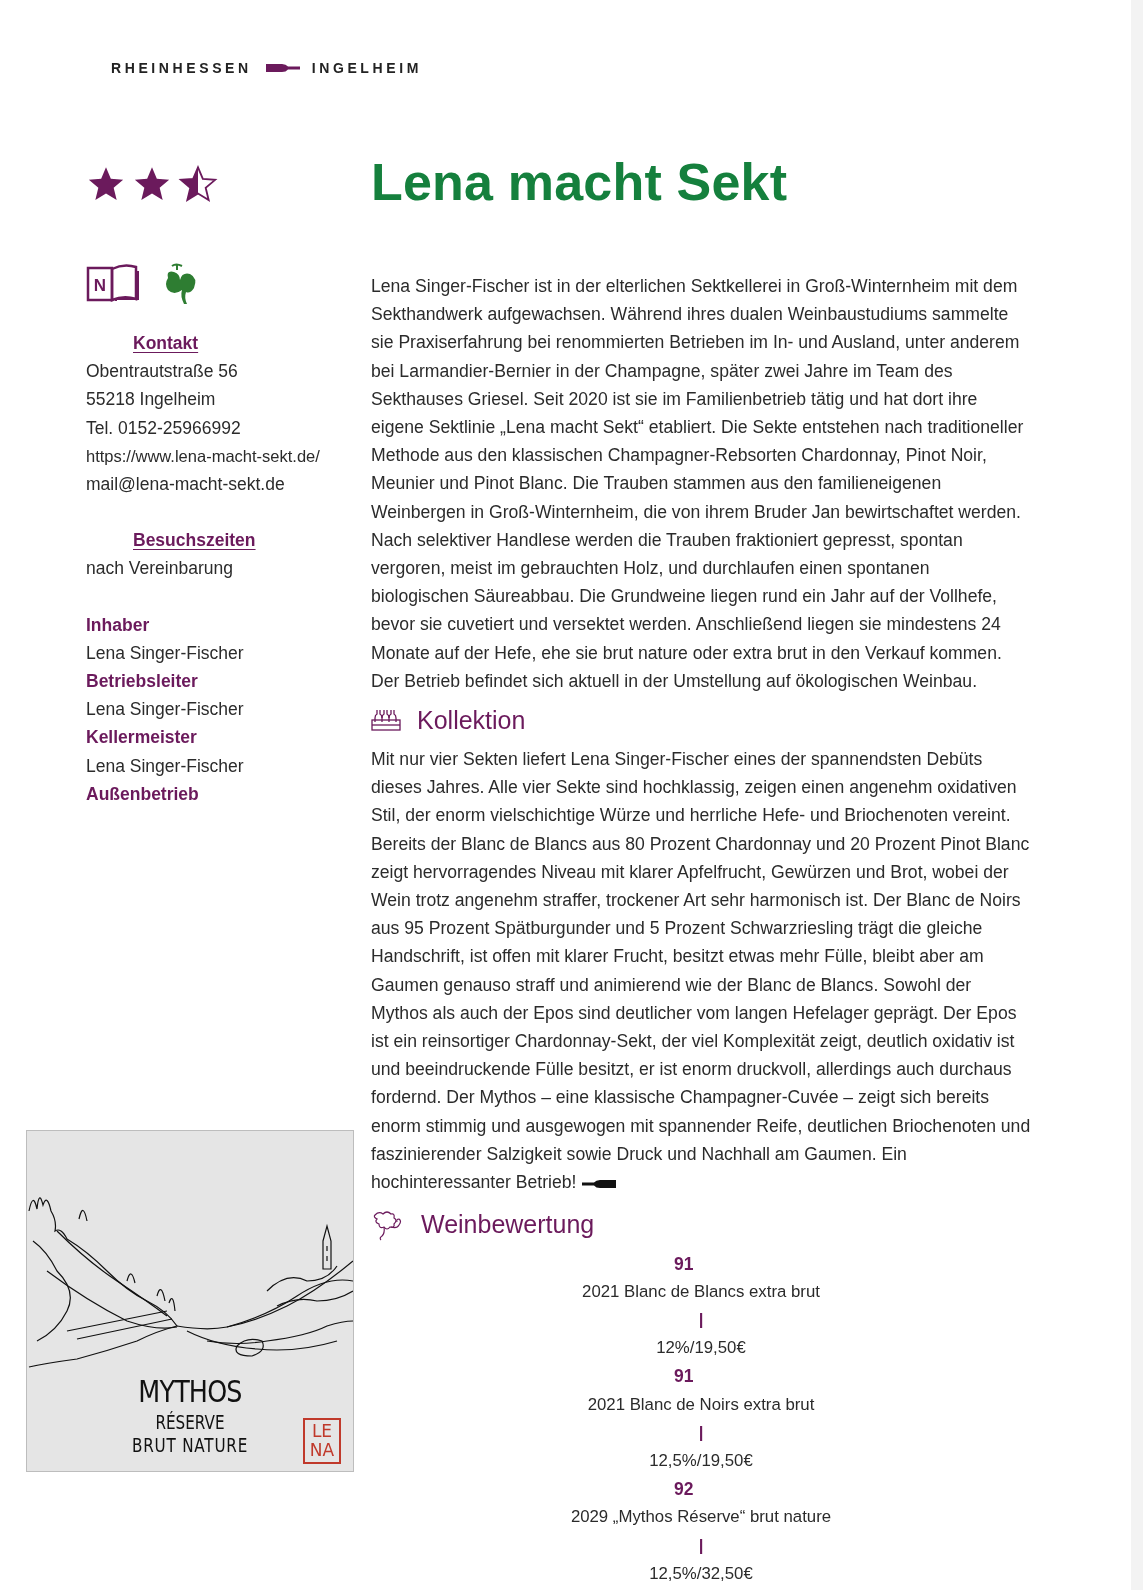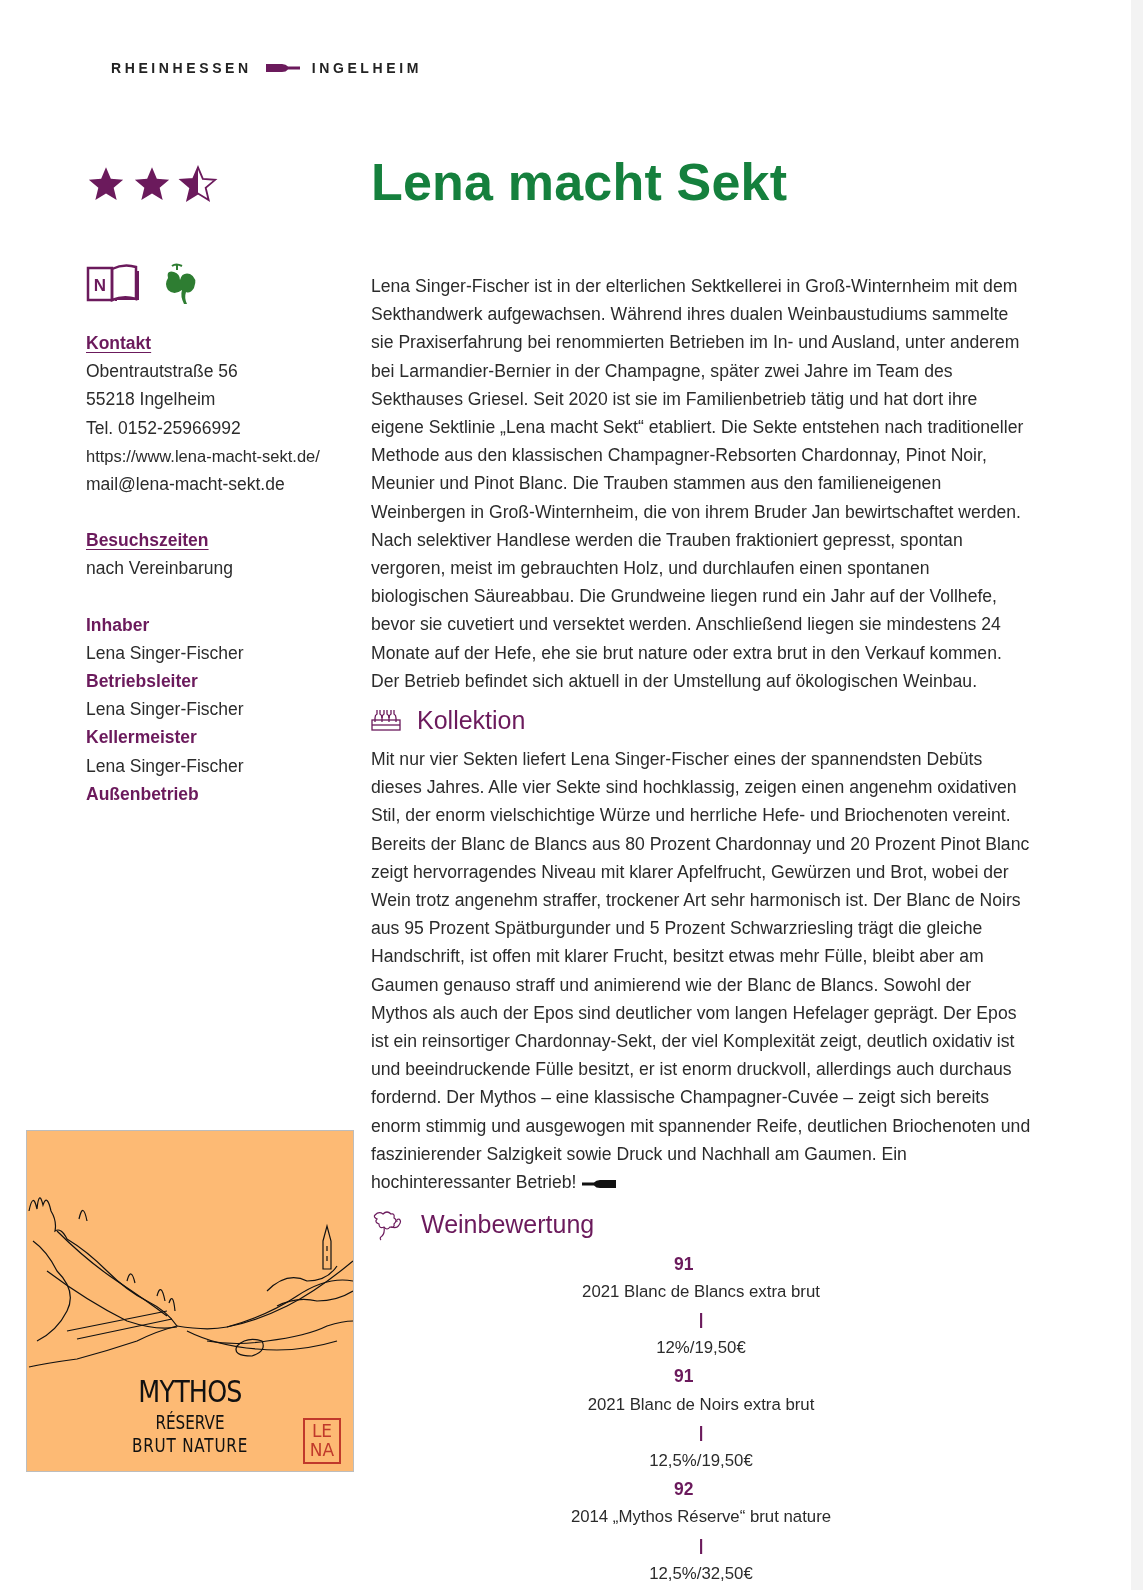--- a/index.html
+++ b/index.html
@@ -8,34 +8,34 @@
   .breadcrumb { position:absolute; left:87px; top:60px; display:flex; align-items:center;
                 font-size:14px; letter-spacing:3.6px; font-weight:700; color:#222;padding-left:24px; }
   .breadcrumb .bottle { margin:0 12px 0 14px; display:inline-block; }
   .stars { position:absolute; left:86px; top:164px; display:flex; gap:6px; }
   .stars svg { width:40px; height:40px; }
   .title { position:absolute; left:371px; top:152px; margin:0; font-size:52px; font-weight:700;
            color:#15803d; letter-spacing:0.2px; }
   .badges { position:absolute; left:86px; top:262px; display:flex; gap:20px; align-items:center; }
   .sidebar { position:absolute; left:86px; top:329px; width:280px; font-size:17.5px; line-height:28.2px; }
   .sidebar .head { color:#6b1a5c; font-weight:700; }
-  .sidebar .head.ul { text-decoration:underline; text-underline-offset:3px; }
+  .sidebar .head.ul { text-decoration:underline; text-underline-offset:3px;margin-left:47px; }
   .sidebar .val { color:#2b2b2b; }
   .sidebar .small { font-size:16.5px; }
   .sidebar .gap { height:28px; }
   .main { position:absolute; left:371px; top:272px; width:660px; font-size:17.6px; line-height:28.2px; color:#2b2b2b; }
   .main p { margin:0; text-align:left; }
   .section-head { display:flex; align-items:center; gap:16px; color:#6b1a5c; font-weight:400; font-size:25px;
                   margin:8px 0 8px 0; height:34px; }
   .ratings { margin-top:4px; font-size:16.8px; line-height:28.2px; }
   .rating-row { display:flex; align-items:center;flex-direction:column; }
   .rating-row .score { width:54px; font-weight:700; color:#6b1a5c; font-size:17.5px; }
   .rating-row .sep { color:#6b1a5c; font-weight:700; margin:0 8px; }
   .end-bottle { display:inline-block; vertical-align:middle; margin-left:6px; }
-  .label-img { position:absolute; left:26px; top:1130px; width:326px; height:340px; border:1px solid #bdbdbd; background:#fdba74; overflow:hidden; }
+  .label-img { position:absolute; left:26px; top:1130px; width:326px; height:340px; border:1px solid #bdbdbd; background:#e5e5e5; overflow:hidden; }
   .label-img .t1 { position:absolute; left:0; width:100%; top:242px; text-align:center; font-family:"DejaVu Sans", sans-serif;
                    font-size:31px; letter-spacing:-1px; transform:scaleX(0.82); color:#111; }
   .label-img .t2 { position:absolute; left:0; width:100%; top:280px; text-align:center; font-family:"DejaVu Sans", sans-serif;
                    font-size:19px; transform:scaleX(0.8); color:#111; }
   .label-img .t3 { position:absolute; left:0; width:100%; top:303px; text-align:center; font-family:"DejaVu Sans", sans-serif;
                    font-size:19px; transform:scaleX(0.8); color:#111; letter-spacing:1px; }
   .lena-logo { position:absolute; left:276px; top:287px; width:38px; height:46px; border:2px solid #c0392b; color:#c0392b;
                font-family:"DejaVu Sans", sans-serif; font-size:17px; line-height:19px; text-align:center; box-sizing:border-box; padding-top:2px; }
   .right-edge { position:absolute; right:0; top:0; width:12px; height:1590px; background:#f3f3f3; }
 </style>
@@ -138,21 +138,21 @@
       <span>12%/19,50€</span>
     </div>
     <div class="rating-row">
       <span class="score">91</span>
       <span>2021 Blanc de Noirs extra brut</span>
       <span class="sep">|</span>
       <span>12,5%/19,50€</span>
     </div>
     <div class="rating-row">
       <span class="score">92</span>
-      <span>2014 „Mythos Réserve“ brut nature</span>
+      <span>2029 „Mythos Réserve“ brut nature</span>
       <span class="sep">|</span>
       <span>12,5%/32,50€</span>
     </div>
     <div class="rating-row">
       <span class="score">91+</span>
       <span>2019 „Epos Réserve“ brut nature</span>
       <span class="sep">|</span>
       <span>12%/50,-€</span>
     </div>
   </div>

